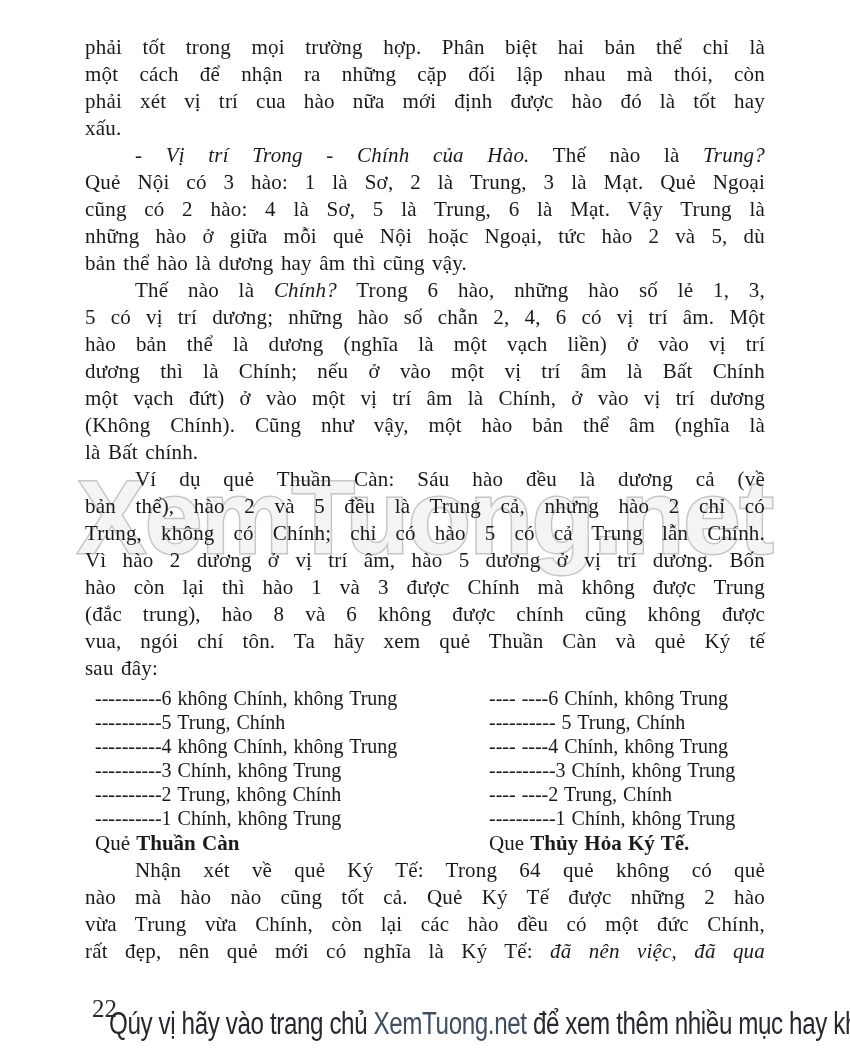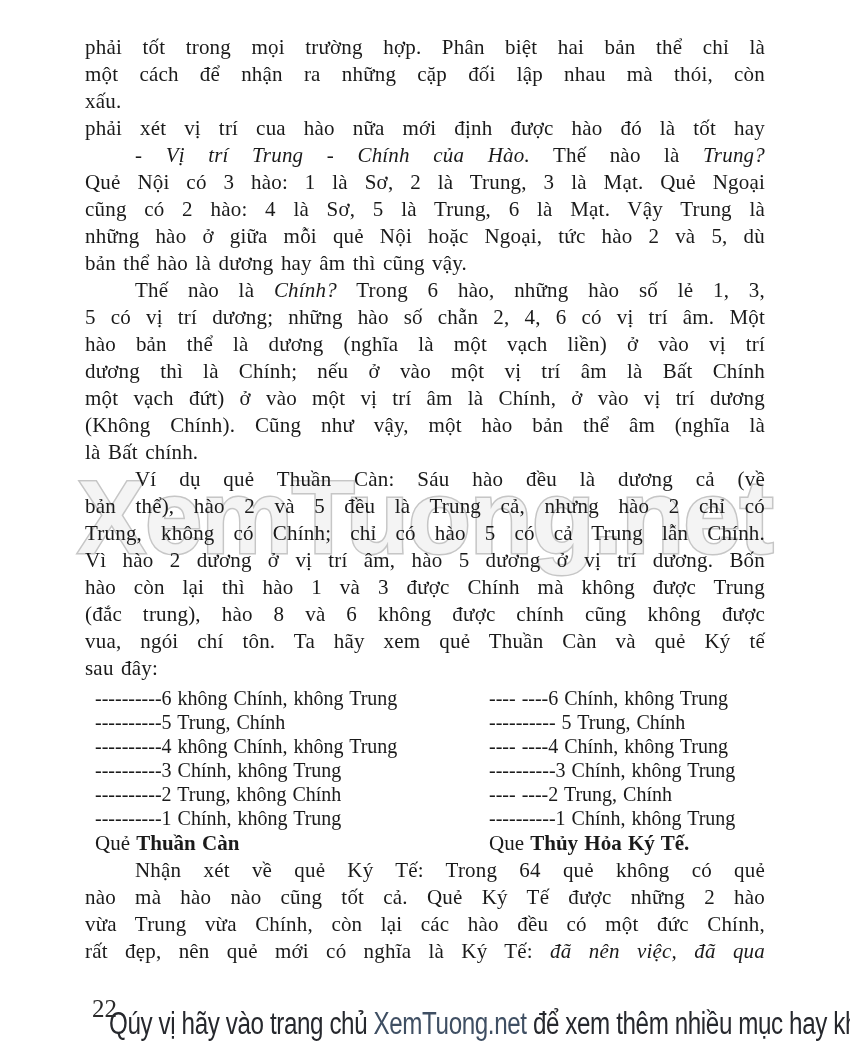--- a/index.html
+++ b/index.html
@@ -95,26 +95,26 @@
 
 <div class="page">
 
   <div class="watermark">XemTuong.net</div>
 
   <div class="content">
 
     <div class="para">
       <div class="line">phải tốt trong mọi trường hợp. Phân biệt hai bản thể chỉ là</div>
       <div class="line">một cách để nhận ra những cặp đối lập nhau mà thói, còn</div>
+      <div class="line">phải xét vị trí cua hào nữa mới định được hào đó là tốt hay</div>
       <div class="line short">xấu.</div>
-      <div class="line">phải xét vị trí cua hào nữa mới định được hào đó là tốt hay</div>
     </div>
 
     <div class="para">
-      <div class="line ind"><span class="it">- Vị trí Trung - Chính của Hào.</span><span> Thế nào là </span><span class="it">Trung?</span></div>
+      <div class="line ind"><span class="it">- Vị trí Trong - Chính của Hào.</span><span> Thế nào là </span><span class="it">Trung?</span></div>
       <div class="line">Quẻ Nội có 3 hào: 1 là Sơ, 2 là Trung, 3 là Mạt. Quẻ Ngoại</div>
       <div class="line">cũng có 2 hào: 4 là Sơ, 5 là Trung, 6 là Mạt. Vậy Trung là</div>
       <div class="line">những hào ở giữa mỗi quẻ Nội hoặc Ngoại, tức hào 2 và 5, dù</div>
       <div class="line short">bản thể hào là dương hay âm thì cũng vậy.</div>
     </div>
 
     <div class="para">
       <div class="line ind"><span>Thế nào là </span><span class="it">Chính?</span><span> Trong 6 hào, những hào số lẻ 1, 3,</span></div>
       <div class="line">5 có vị trí dương; những hào số chẵn 2, 4, 6 có vị trí âm. Một</div>
       <div class="line">hào bản thể là dương (nghĩa là một vạch liền) ở vào vị trí</div>

